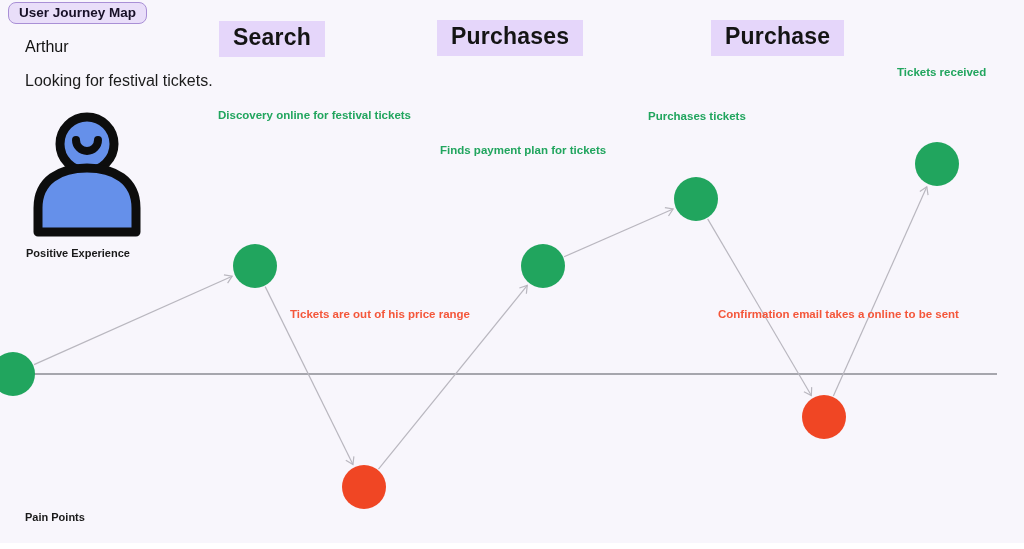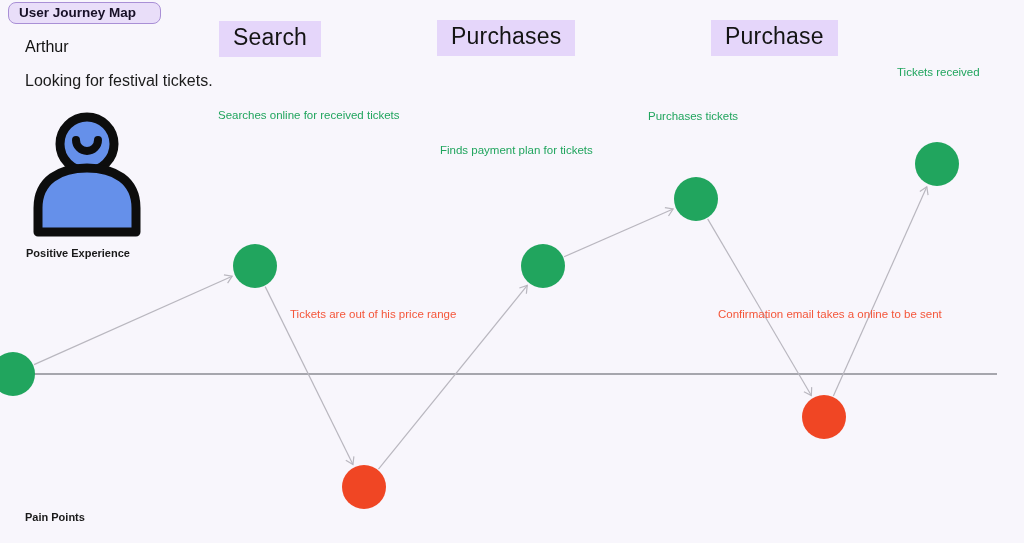--- a/index.html
+++ b/index.html
@@ -7,42 +7,42 @@
     --stage-bg:#e5d6fa; --badge-bg:#e9def9; --badge-border:#a98fd6;
     --connector:#b9b7bf; --baseline:#8b8b93; --bg:#f8f6fc;
     --avatar-fill:#6590ea; --avatar-stroke:#0d0d0d;
   }
   *{margin:0;padding:0;box-sizing:border-box}
   html,body{width:1024px;height:549px;overflow:hidden}
   body{font-family:"Liberation Sans",sans-serif;background:var(--bg);position:relative}
   .abs{position:absolute}
 
   .badge{
-    left:8px;top:2px;padding:2px 24px 3px 10px;
+    left:8px;top:2px;padding:2px 10px 3px 10px;
     background:var(--badge-bg);border:1.5px solid var(--badge-border);
     border-radius:8px;font-size:13.5px;font-weight:600;color:#171026;
   }
   .persona-name{left:25px;top:38px;font-size:16px;font-weight:400;color:#111}
   .persona-desc{left:25px;top:72px;font-size:16px;color:#1c1c1c}
 
   .avatar{left:28px;top:110px;width:122px;height:128px}
 
   .axis-label{font-size:11px;font-weight:700;color:#1a1a1a}
   .pos-label{left:26px;top:247px}
   .pain-label{left:25px;top:511px}
 
   .stage{
     padding:3px 14px 6px 14px;background:var(--stage-bg);
-    font-size:23px;font-weight:400;color:#141414;letter-spacing:.2px;
+    font-size:23px;font-weight:700;color:#141414;letter-spacing:.2px;
   }
   .stage-search{left:219px;top:21px}
   .stage-discovery{left:437px;top:20px}
   .stage-purchase{left:711px;top:20px}
 
-  .annotation{font-size:11.5px;font-weight:400;white-space:nowrap}
+  .annotation{font-size:11.5px;font-weight:700;white-space:nowrap}
   .a-pos{color:var(--pos-text)}
   .a-neg{color:var(--neg-text)}
   .a1{left:218px;top:109px}
   .a2{left:440px;top:144px}
   .a3{left:648px;top:110px}
   .a4{left:897px;top:66px}
   .a5{left:290px;top:308px}
   .a6{left:718px;top:308px}
 
   #journey-svg{left:0;top:0;width:1024px;height:549px}
@@ -84,20 +84,20 @@
   <path d="M10,122 L10,98 C10,70 32,58 59,58 C86,58 108,70 108,98 L108,122 Z" class="av-fill" fill="#6590ea" stroke="#0d0d0d" stroke-width="9" stroke-linejoin="round"></path>
 </svg>
 
 <div class="abs axis-label pos-label">Positive Experience</div>
 <div class="abs axis-label pain-label">Pain Points</div>
 
 <div class="abs stage stage-search">Search</div>
 <div class="abs stage stage-discovery">Purchases</div>
 <div class="abs stage stage-purchase">Purchase</div>
 
-<div class="abs annotation a-pos a1">Searches online for received tickets</div>
+<div class="abs annotation a-pos a1">Discovery online for festival tickets</div>
 <div class="abs annotation a-pos a2">Finds payment plan for tickets</div>
 <div class="abs annotation a-pos a3">Purchases tickets</div>
 <div class="abs annotation a-pos a4">Tickets received</div>
 <div class="abs annotation a-neg a5">Tickets are out of his price range</div>
 <div class="abs annotation a-neg a6">Confirmation email takes a online to be sent</div>
 
 <div class="abs bottom-edge"></div>
 
 </body></html>

